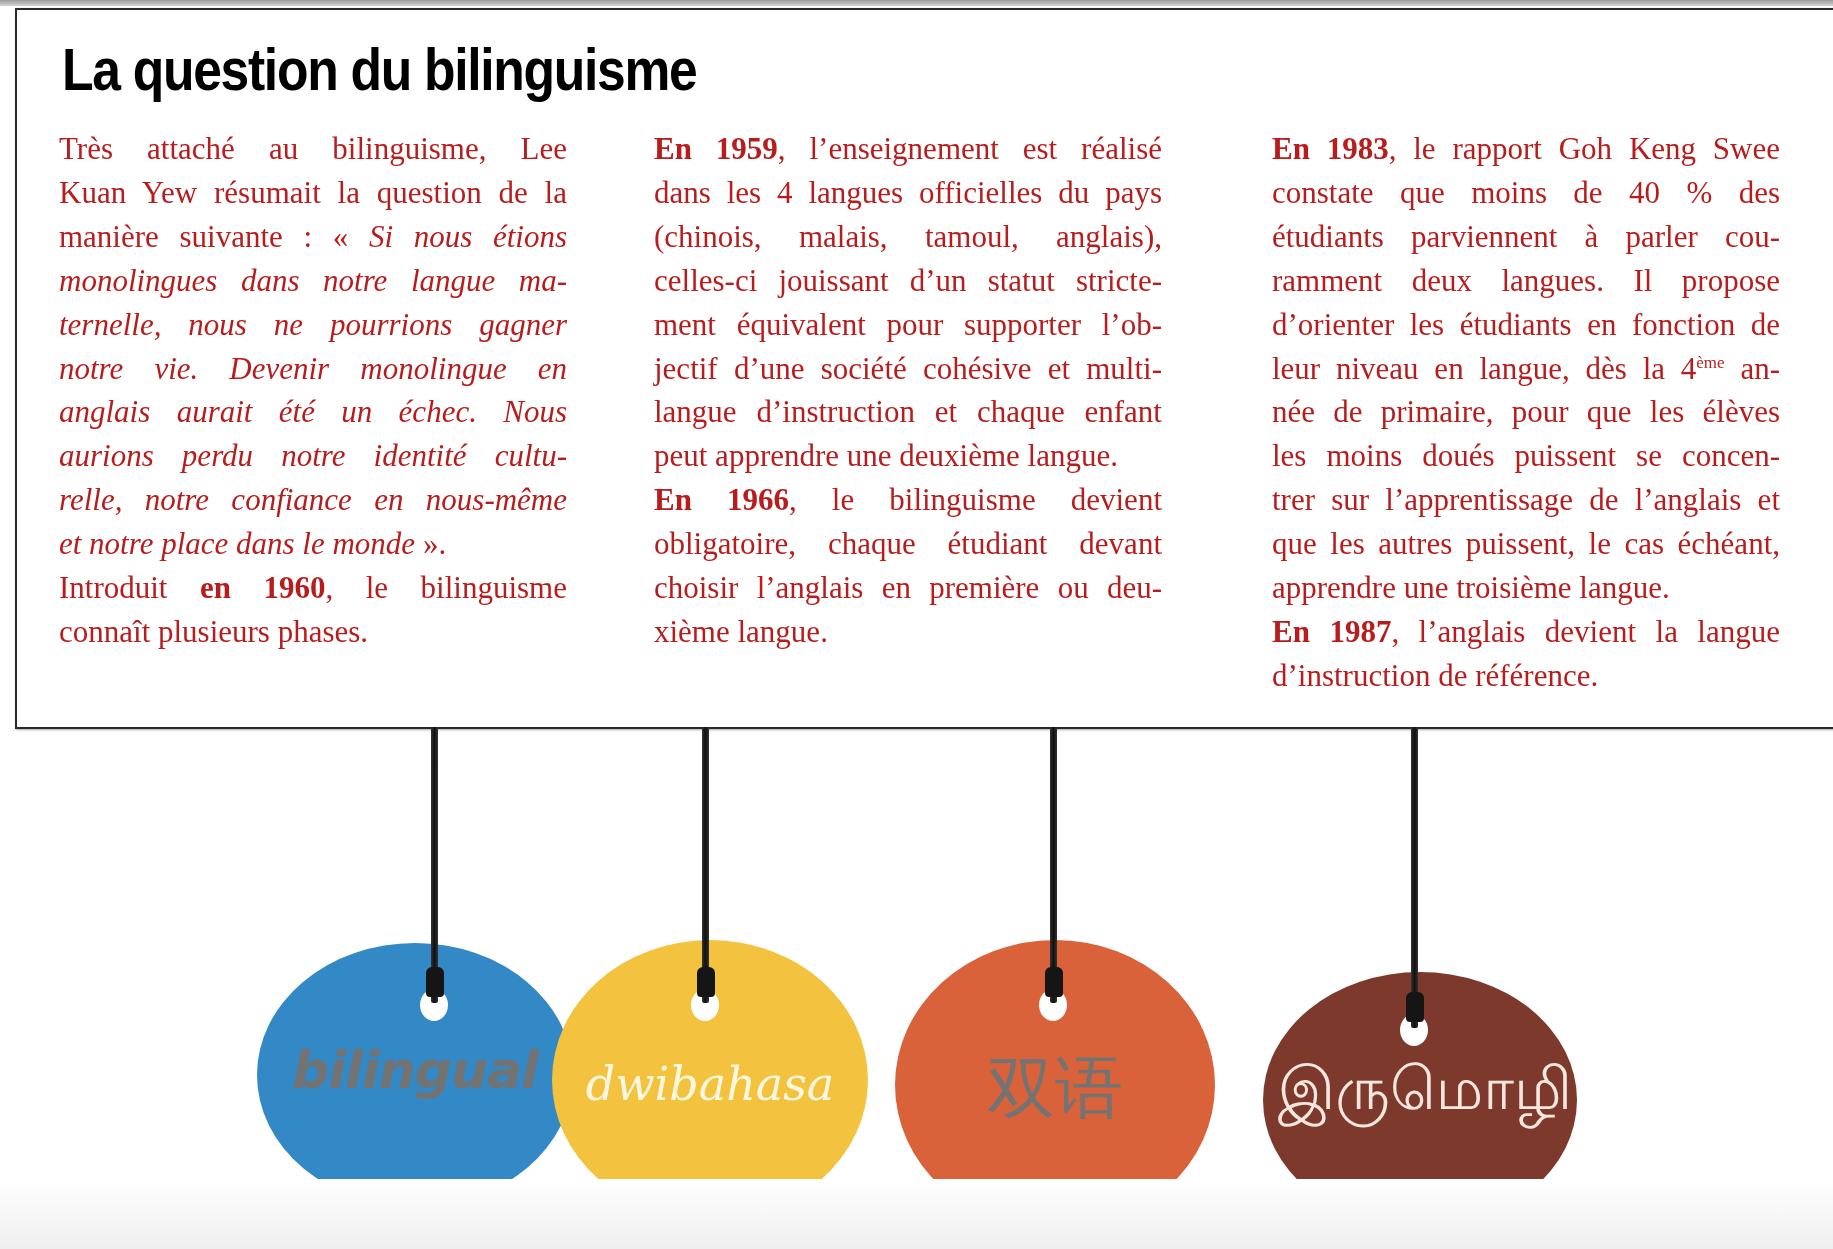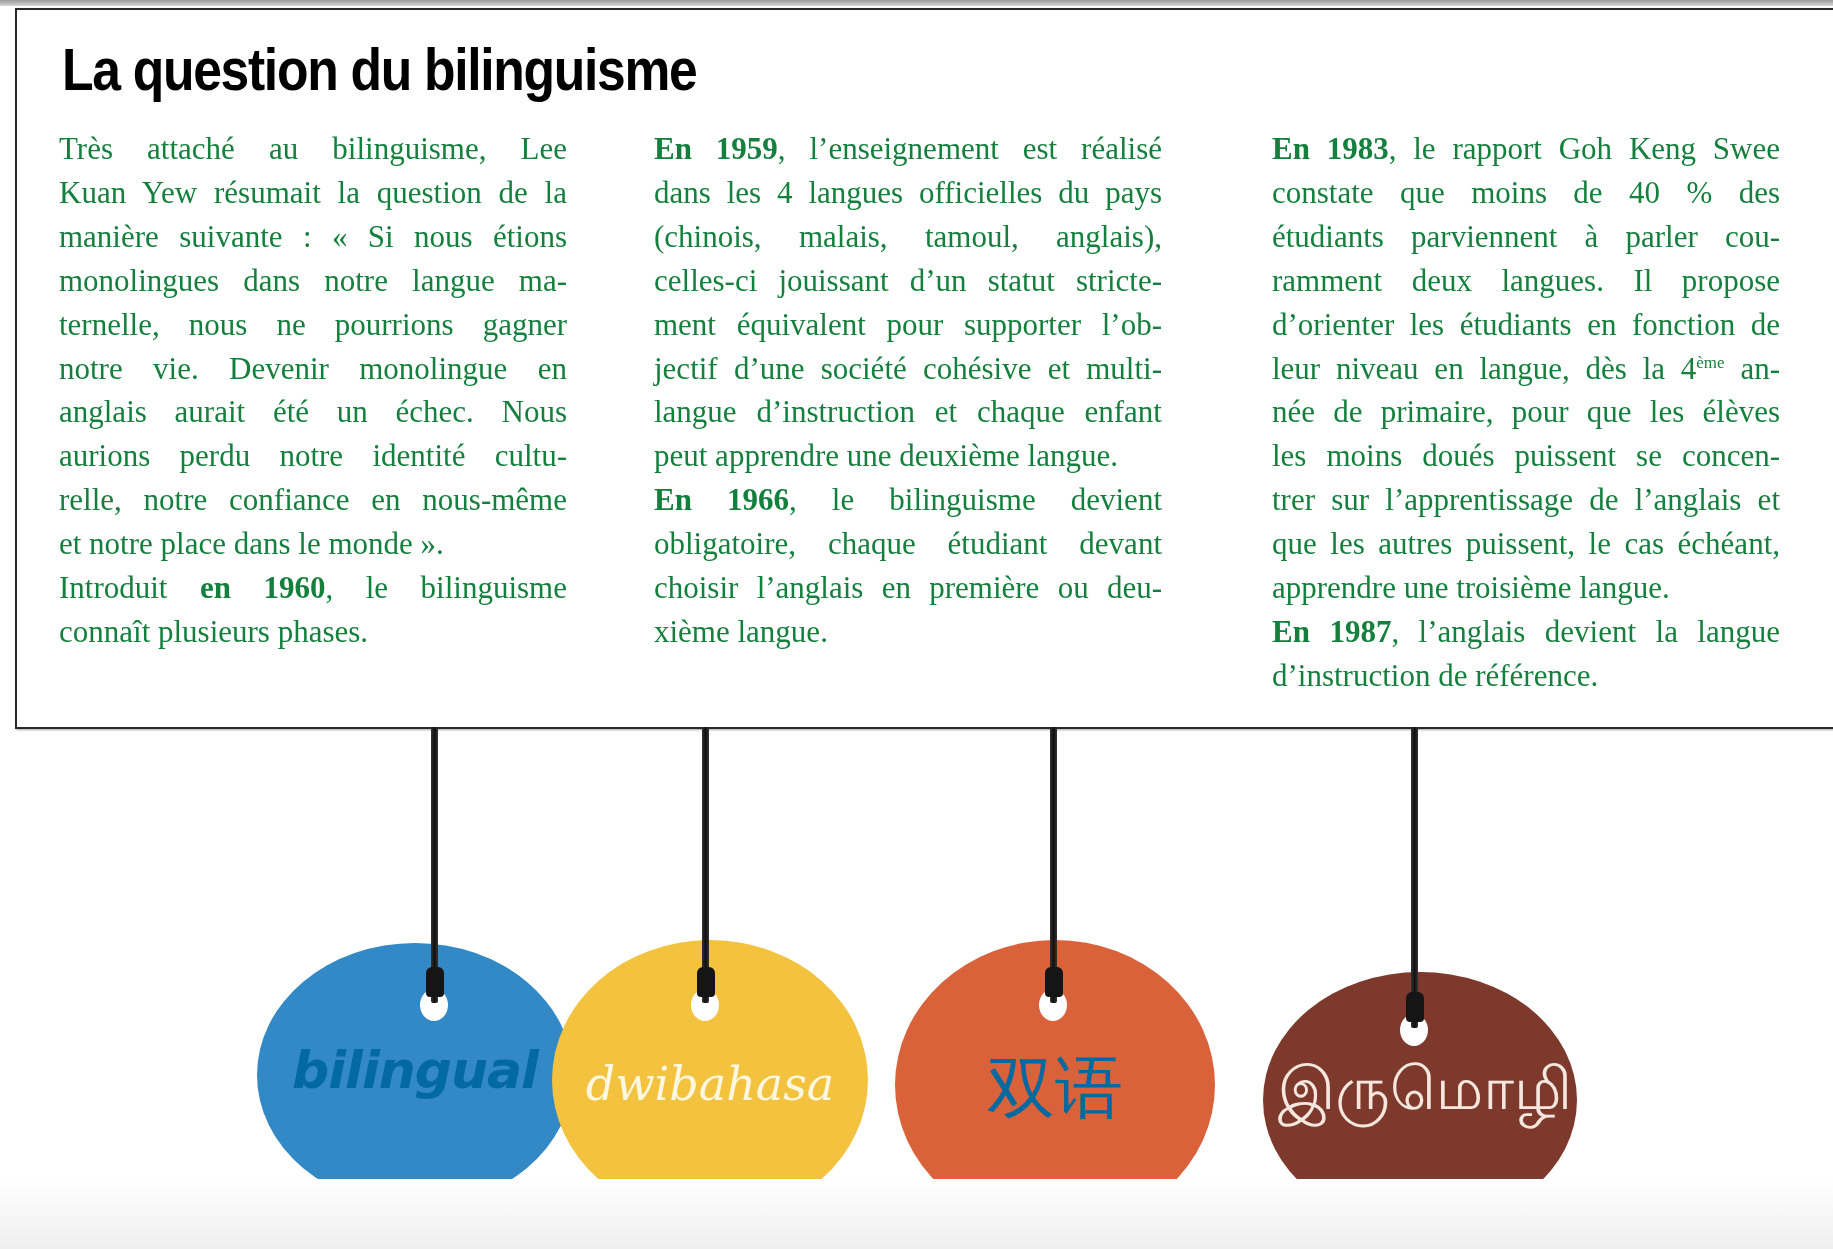--- a/index.html
+++ b/index.html
@@ -21,36 +21,36 @@
   }
   .title {
     position: absolute; left: 45px; top: 30px; margin: 0;
     font-family: "Liberation Sans", "DejaVu Sans", sans-serif;
     font-weight: bold; font-size: 60px; letter-spacing: -1.5px;
     transform: scaleX(0.86); transform-origin: left top;
     color: #000; line-height: 1;
   }
   .col {
     position: absolute; top: 117px; width: 508px;
-    font-size: 31px; line-height: 43.9px; color: #15803d;
+    font-size: 31px; line-height: 43.9px; color: #b91c1c;
     text-align: justify;
   }
   .col1 { left: 42px; }
   .col2 { left: 637px; }
   .col3 { left: 1255px; }
   .line { display: block; text-align: justify; text-align-last: justify; white-space: nowrap; }
   .line.last { text-align-last: left; }
-  .it { }
+  .it { font-style: italic; }
   .b { font-weight: bold; }
   sup { font-size: 17px; line-height: 0; vertical-align: super; }
   .string { position: absolute; width: 7px; background: linear-gradient(90deg,#333,#111,#333); border-radius: 2px; }
   .knot { position: absolute; width: 18px; height: 30px; background: #151515; border-radius: 6px 6px 4px 4px; }
   .bubble-svg { position: absolute; }
   .label {
-    position: absolute; color: #0369a1; white-space: nowrap; text-align: center;
+    position: absolute; color: #737373; white-space: nowrap; text-align: center;
   }
   .lbl-en { font-family: "DejaVu Sans", sans-serif; font-style: italic; font-weight: bold; font-size: 52px; letter-spacing: -1px; }
   .lbl-ms { font-family: "DejaVu Serif", serif; font-style: italic; font-size: 46px; color: #fff7e0; margin-top: 17px; }
   .lbl-zh { font-family: "DejaVu Sans", sans-serif; font-size: 68px; }
   .lbl-ta { font-family: Liberation Sans, sans-serif; font-size: 59px; color: #f5e6de; }
 </style>
 </head>
 <body>
 
 <div class="top-strip"></div>

